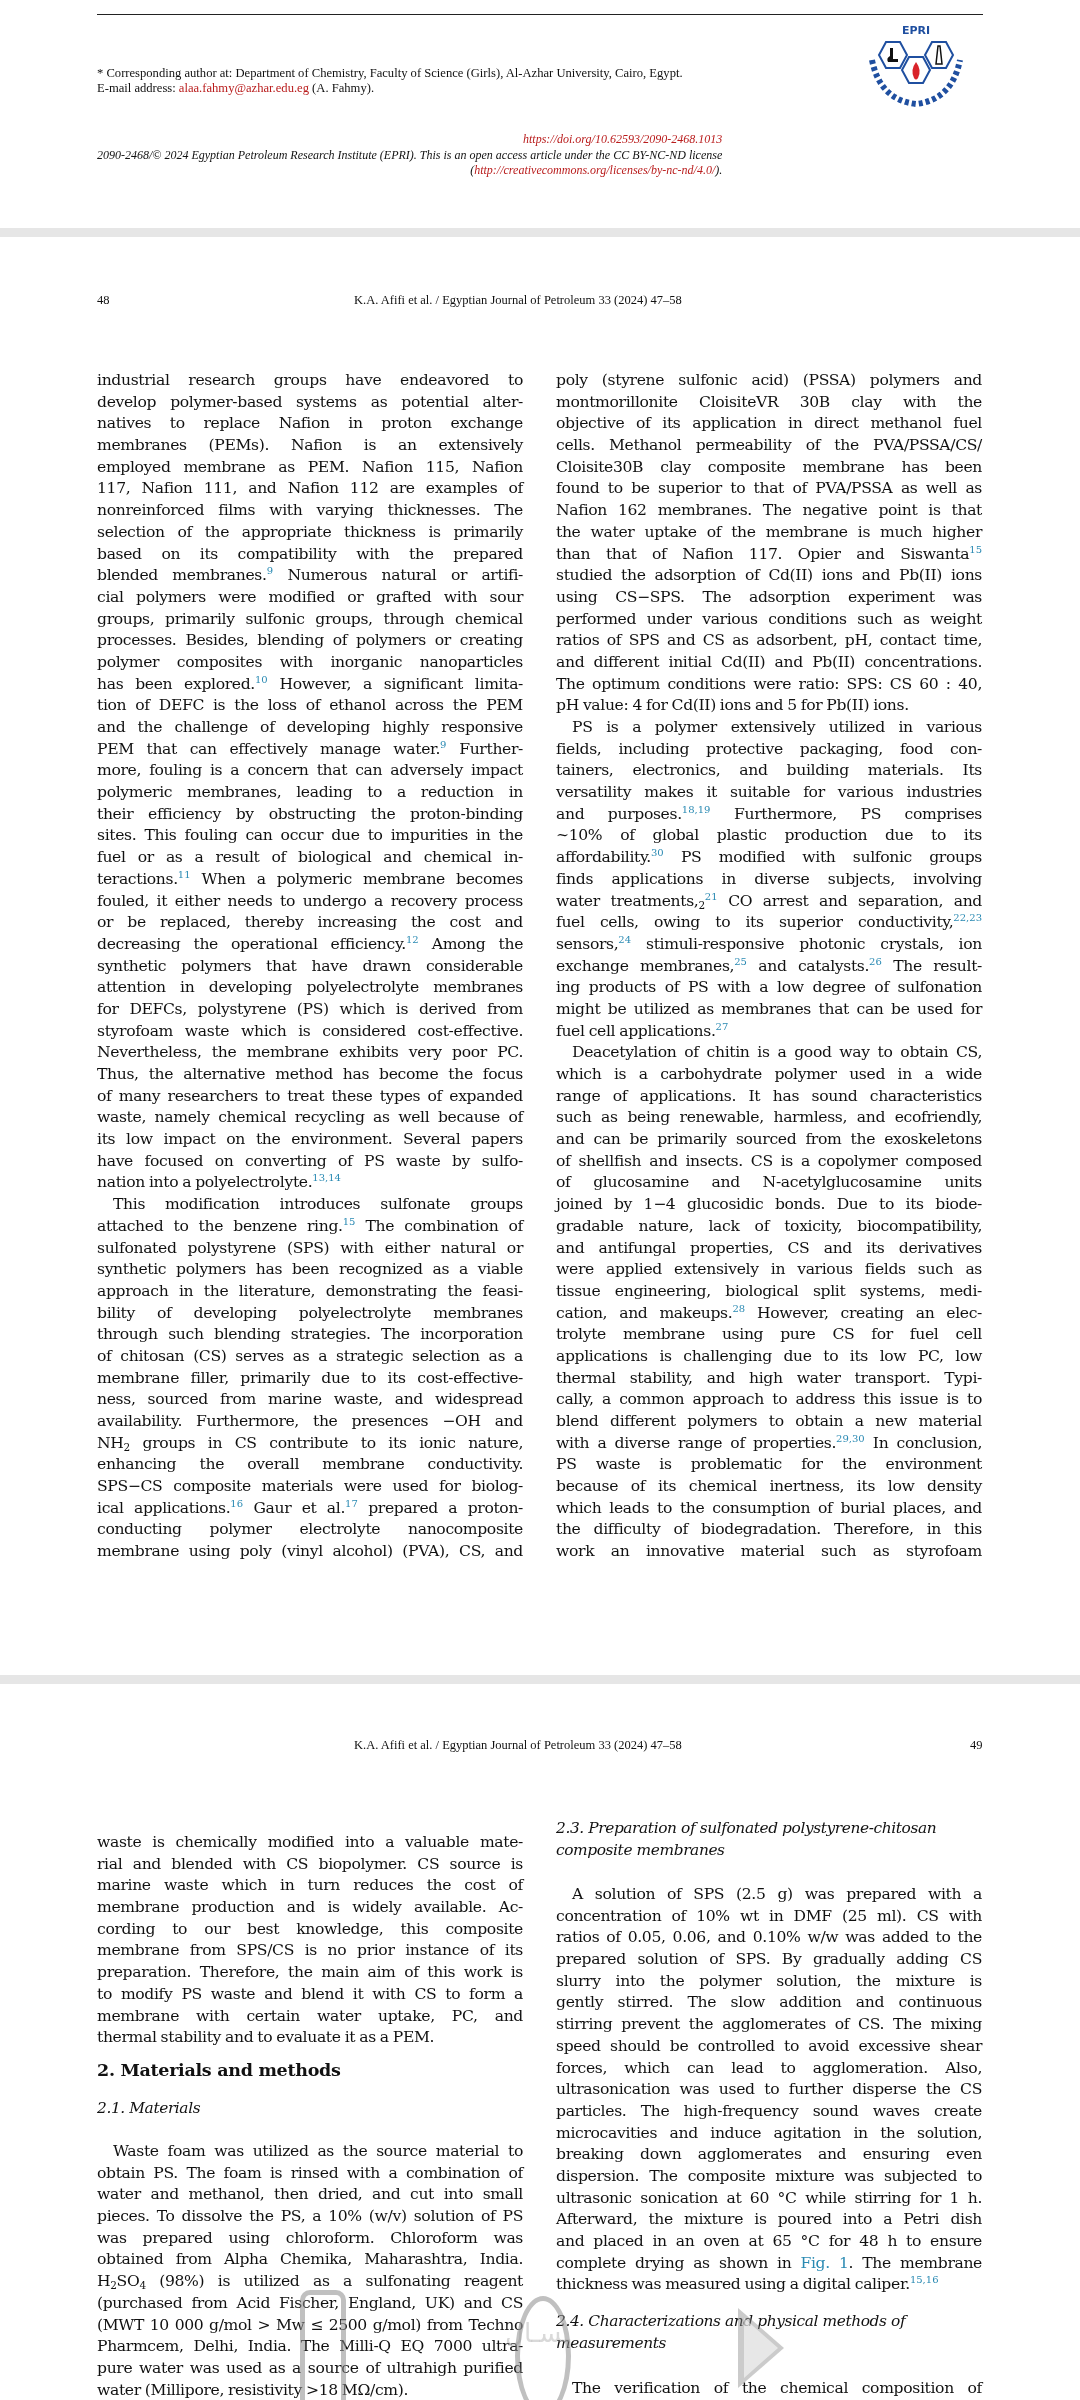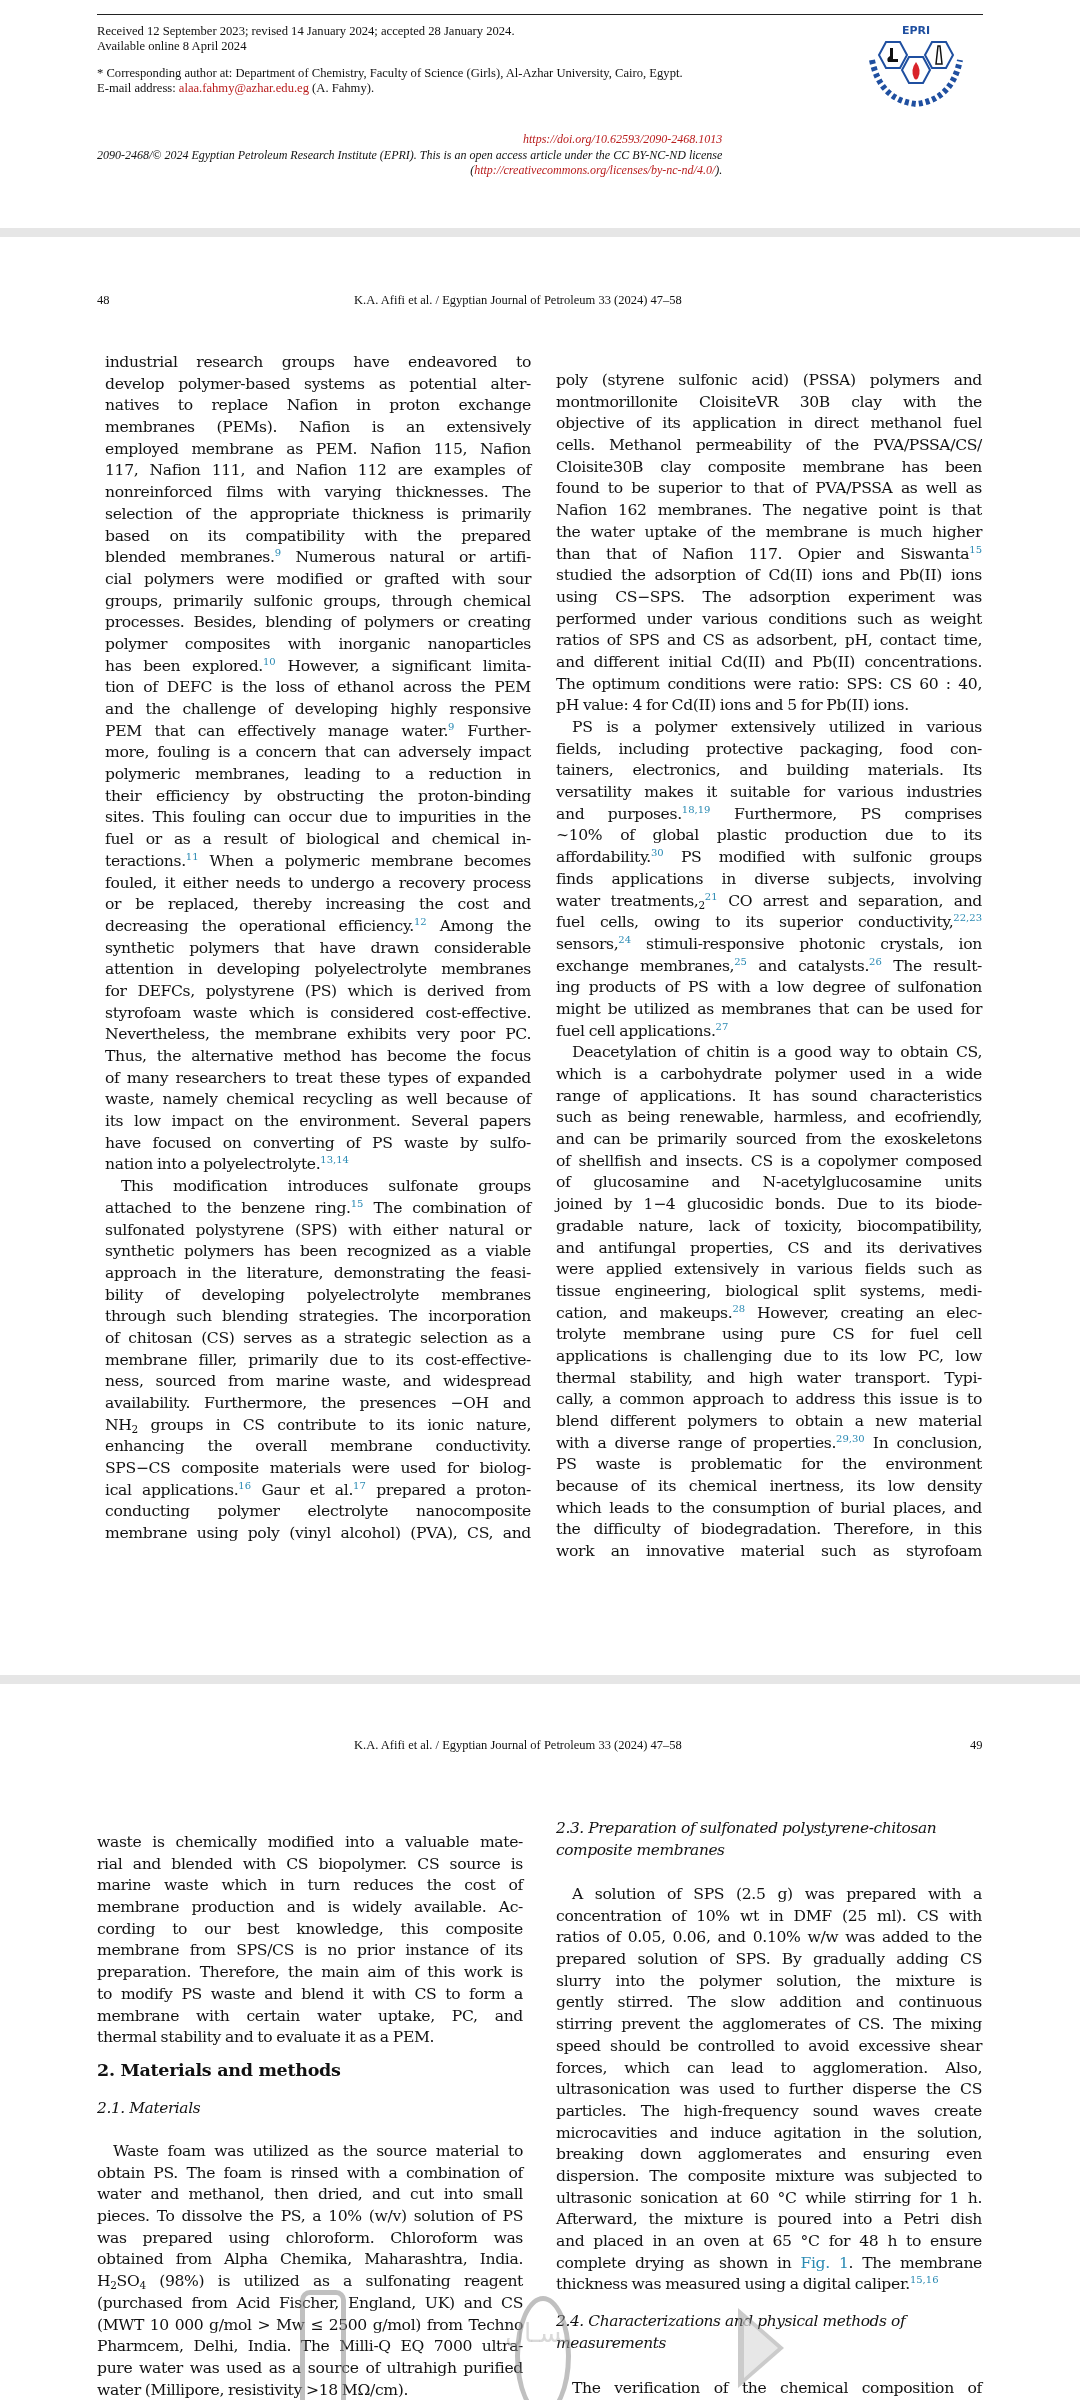--- a/index.html
+++ b/index.html
@@ -34,24 +34,20 @@
   .nav-back { left: 738px; top: 2308px; width: 0; height: 0; border: none;
     border-top: 40px solid transparent; border-bottom: 40px solid transparent; border-left: 46px solid rgba(140,140,140,0.45); }
   .nav-back::after { content: ""; position: absolute; left: -40px; top: -30px; border-top: 30px solid transparent; border-bottom: 30px solid transparent; border-left: 34px solid rgba(255,255,255,0.55); }
   .watermark { position: absolute; left: 505px; top: 2318px; font-family: "DejaVu Sans", sans-serif; font-size: 26px; color: rgba(170,170,170,0.45); }
 </style>
 </head>
 <body>
 
 <div class="page" style="top:0; height:228px;">
   <div class="topline" style="top:14px;"></div>
-  <div class="meta" style="top:24px;">
-    <div>Received 12 September 2023; revised 14 January 2024; accepted 28 January 2024.</div>
-    <div>Available online 8 April 2024</div>
-  </div>
   <div class="meta" style="top:66px;">
     <div>* Corresponding author at: Department of Chemistry, Faculty of Science (Girls), Al-Azhar University, Cairo, Egypt.</div>
     <div>
       <span>E-mail address: </span><span class="link">alaa.fahmy@azhar.edu.eg</span><span> (A. Fahmy).</span>
     </div>
   </div>
   <div class="meta meta-italic" style="top:132px;text-align:right;">
     <div class="link">https://doi.org/10.62593/2090-2468.1013</div>
     <div>2090-2468/© 2024 Egyptian Petroleum Research Institute (EPRI). This is an open access article under the CC BY-NC-ND license</div>
     <div><span>(</span><span class="link">http://creativecommons.org/licenses/by-nc-nd/4.0/</span><span>).</span></div>
@@ -66,21 +62,21 @@
     <path d="M64,42 Q58,50 62,58 Q64,61 66,58 Q70,50 64,42 Z" fill="#d9232a"></path>
     <path d="M20,40 Q28,80 64,84 Q100,80 108,40" fill="none" stroke="#1f4fa0" stroke-width="6" stroke-dasharray="4 3"></path>
   </svg>
 </div>
 
 <div class="gap" style="top:228px; height:9px;"></div>
 
 <div class="page" style="top:237px; height:1438px;">
   <div class="running-head" style="left:97px; top:56px;">48</div>
   <div class="running-head" style="left:354px; top:56px;">K.A. Afifi et al. / Egyptian Journal of Petroleum 33 (2024) 47–58</div>
-  <div class="col" id="p48-left" style="left:97px; top:115px;margin-left:8px;">
+  <div class="col" id="p48-left" style="left:97px; top:133px;">
       <div class="ln"><span>industrial research groups have endeavored to</span></div>
       <div class="ln"><span>develop polymer-based systems as potential alter-</span></div>
       <div class="ln"><span>natives to replace Nafion in proton exchange</span></div>
       <div class="ln"><span>membranes (PEMs). Nafion is an extensively</span></div>
       <div class="ln"><span>employed membrane as PEM. Nafion 115, Nafion</span></div>
       <div class="ln"><span>117, Nafion 111, and Nafion 112 are examples of</span></div>
       <div class="ln"><span>nonreinforced films with varying thicknesses. The</span></div>
       <div class="ln"><span>selection of the appropriate thickness is primarily</span></div>
       <div class="ln"><span>based on its compatibility with the prepared</span></div>
       <div class="ln"><span>blended membranes.</span><sup class="ref">9</sup><span> Numerous natural or artifi-</span></div>

